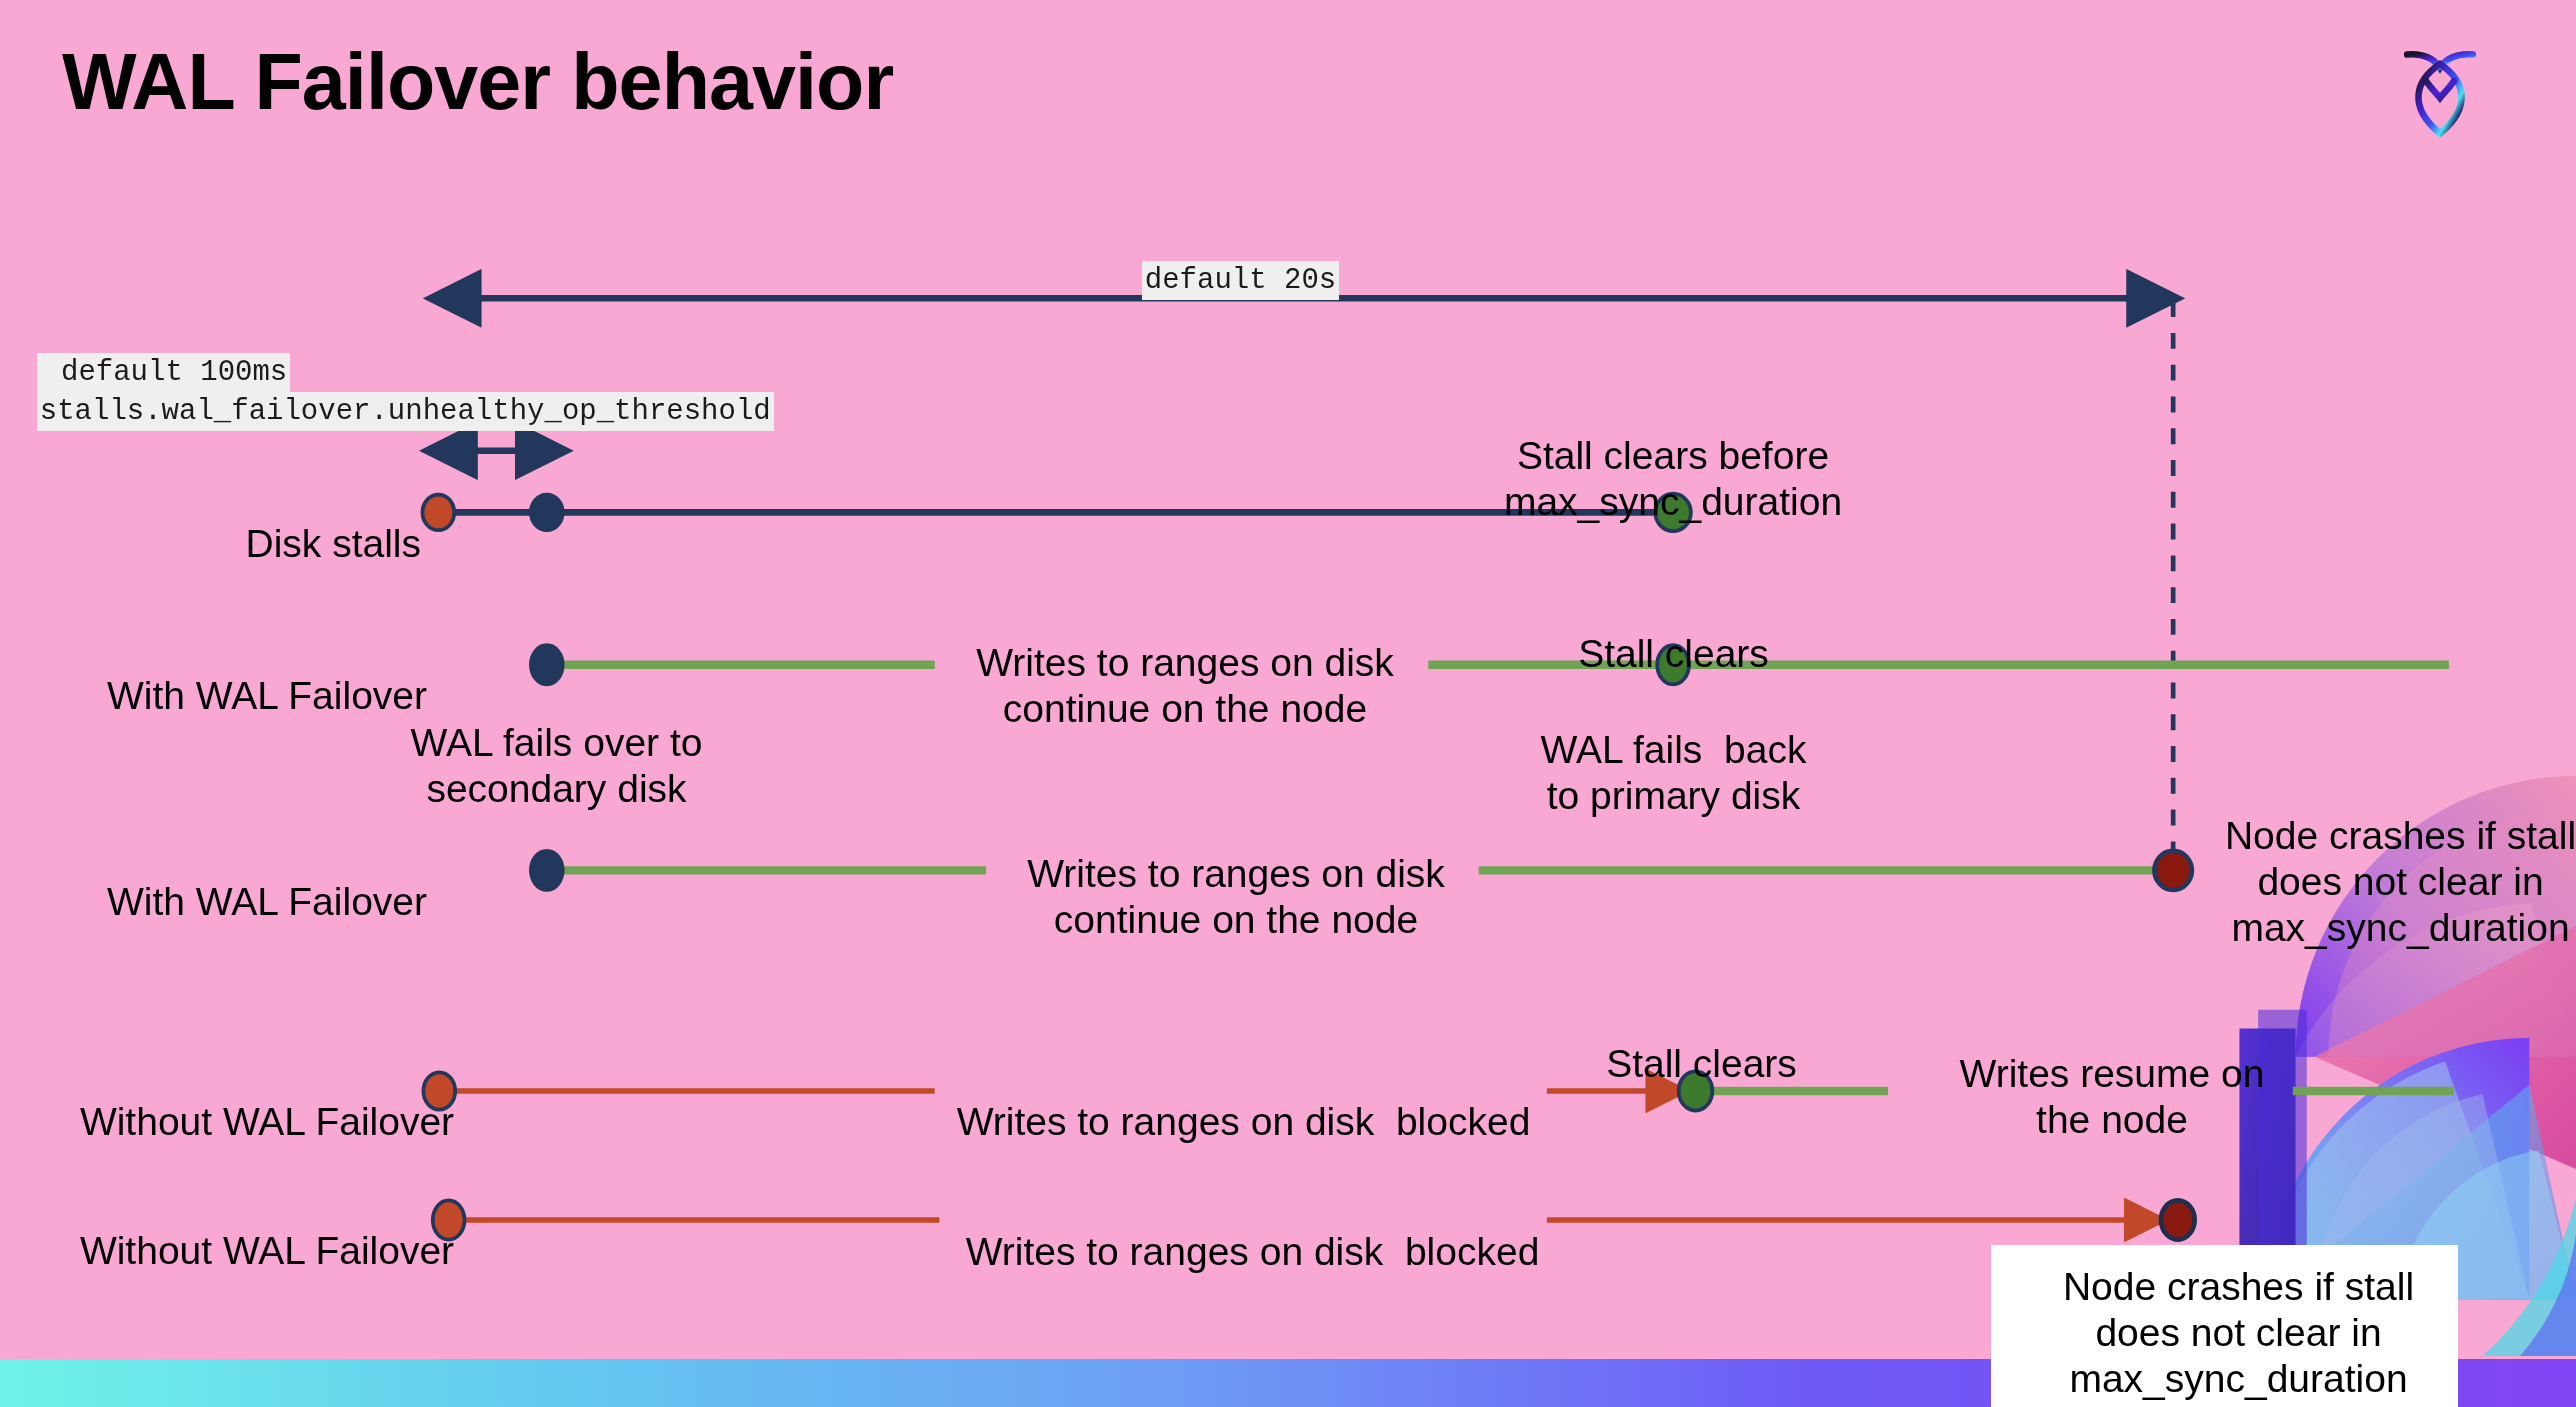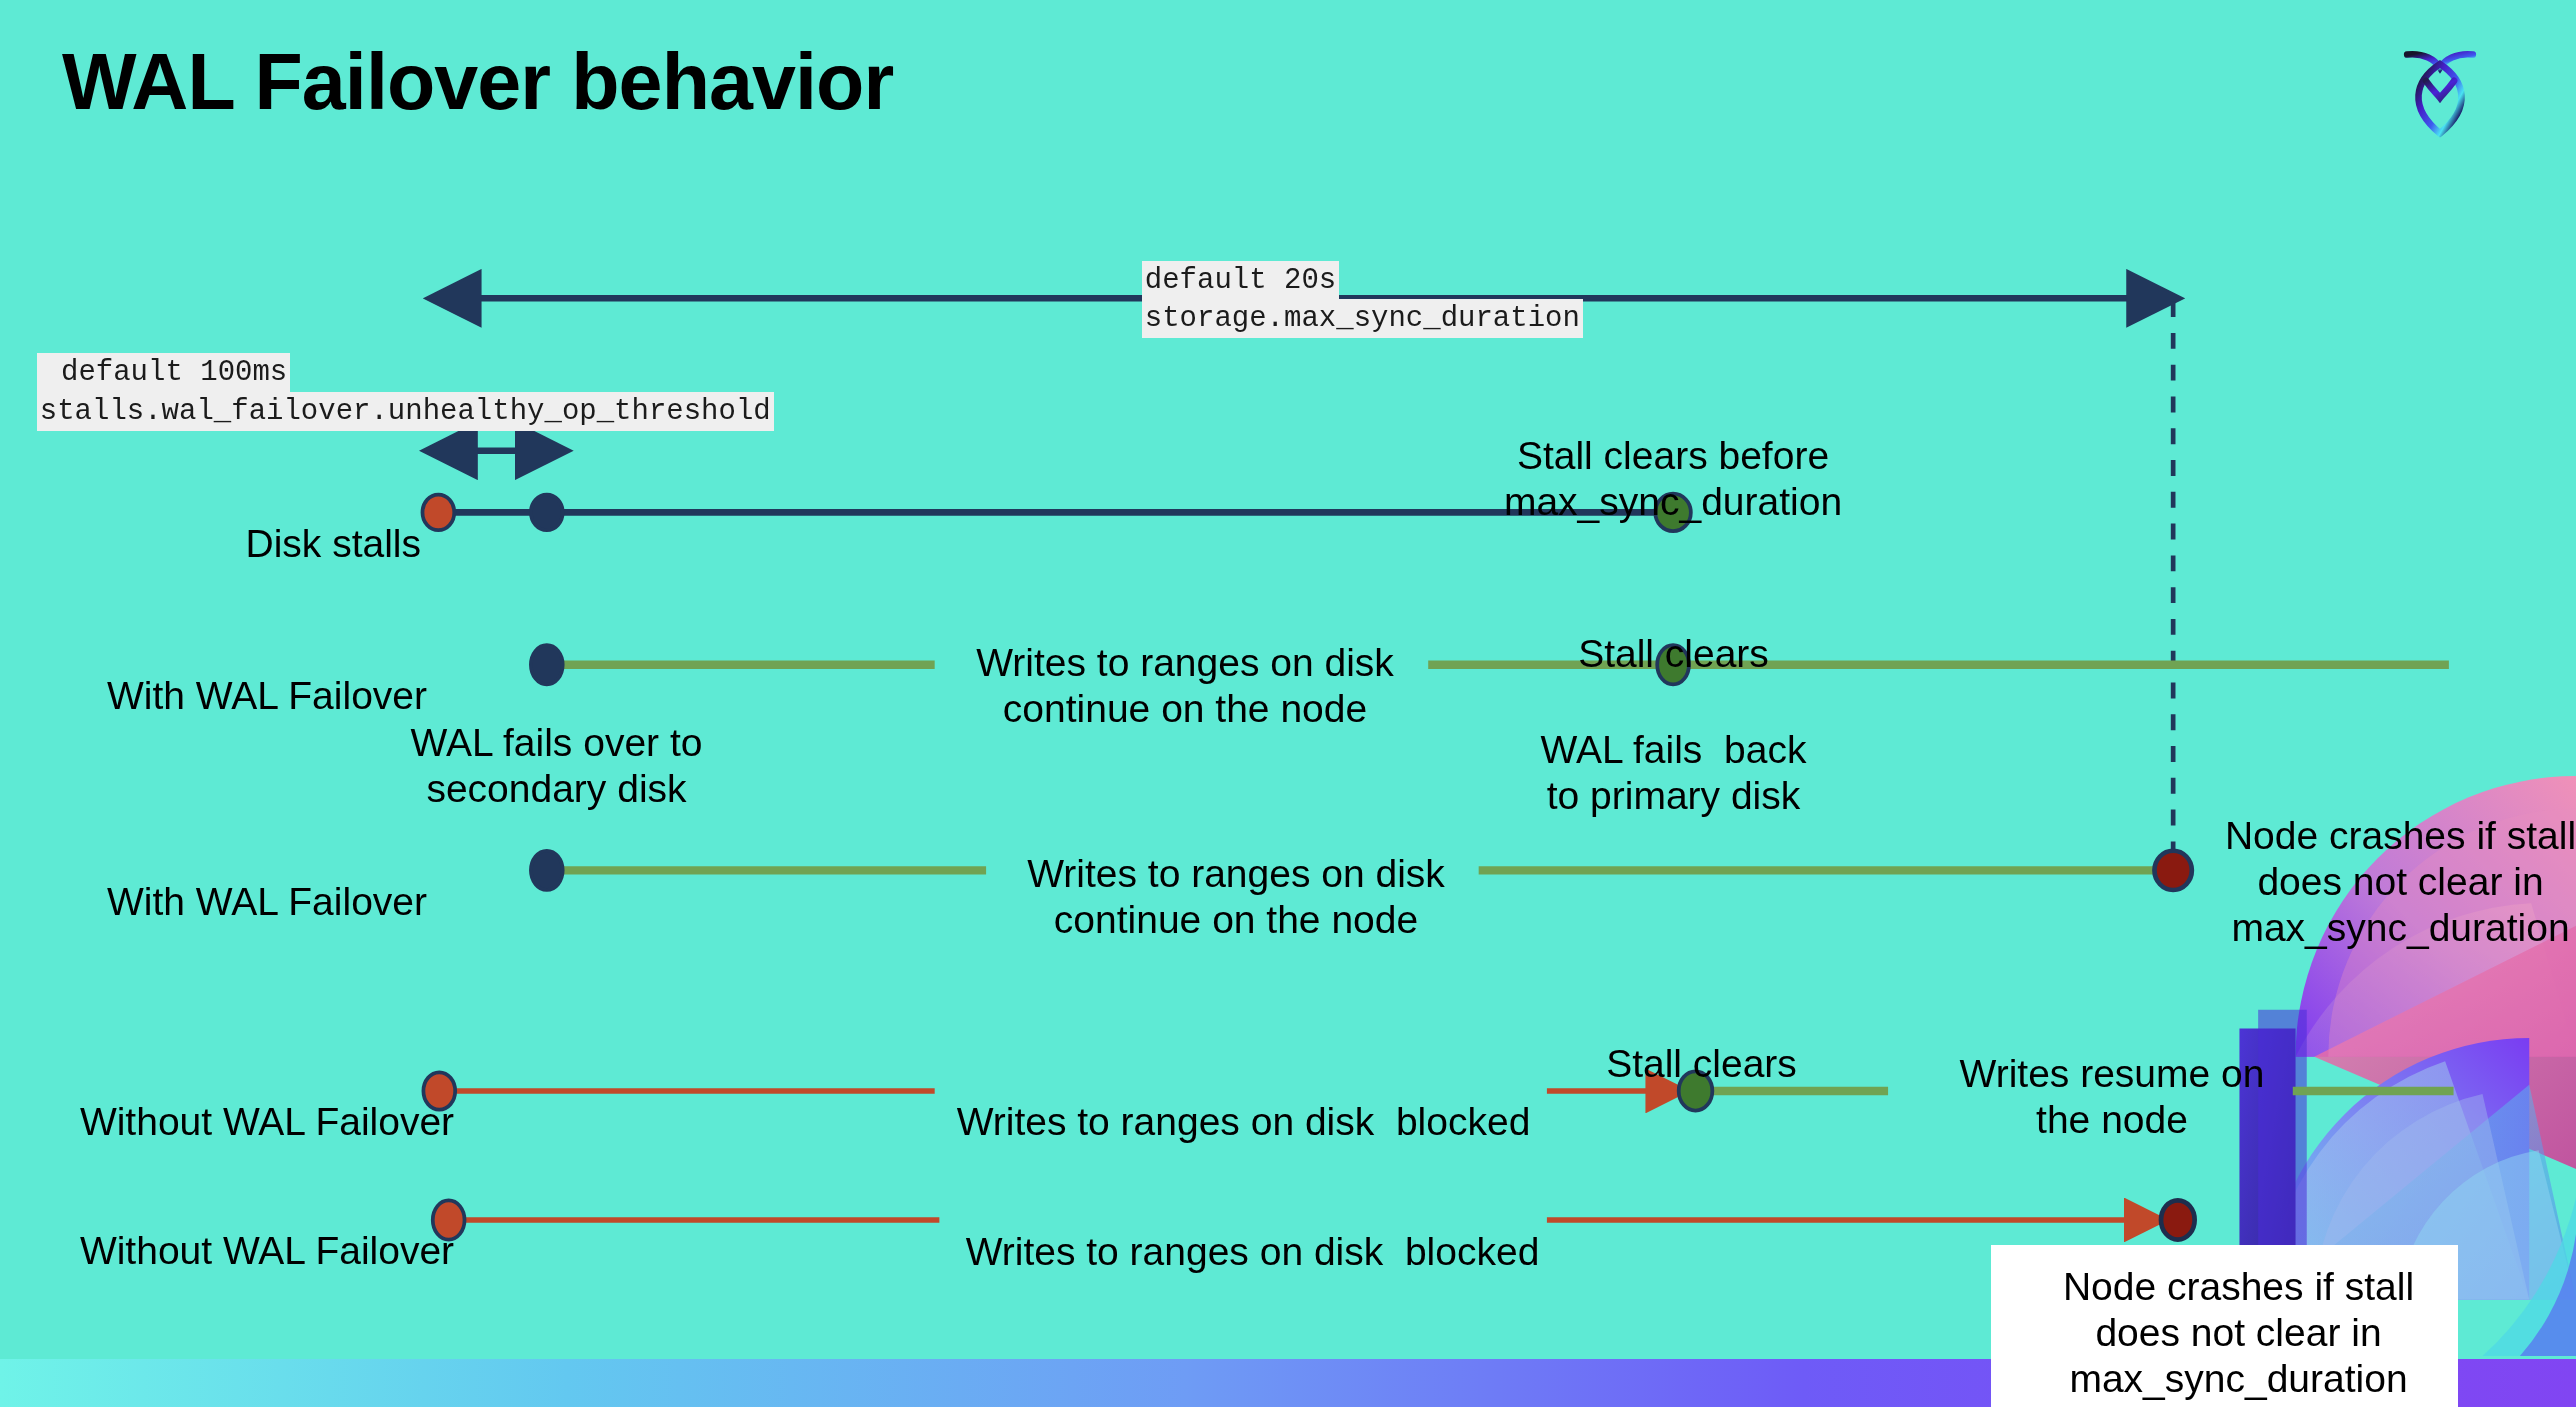--- a/index.html
+++ b/index.html
@@ -4,21 +4,21 @@
 <title>WAL Failover behavior</title>
 <style>
   html,body{margin:0;padding:0;}
   body{
     width:2576px;height:1408px;
     background:#ffffff;
     font-family:"Liberation Sans", sans-serif;
     overflow:hidden;
     position:relative;
   }
-  #slide{position:absolute;inset:0;overflow:hidden;background:#5eead4;text-decoration:underline;}
+  #slide{position:absolute;inset:0;overflow:hidden;background:#f9a8d4;text-decoration:underline;}
 
   
   #title{
     position:absolute;left:62px;top:39px;
     font-size:79px;font-weight:bold;color:#000;
     letter-spacing:-0.9px;line-height:1.08;
     white-space:nowrap;
   }
 
   
@@ -193,21 +193,20 @@
     <ellipse cx="470" cy="1167" rx="17" ry="20" fill="#C1492A" stroke="#21375B" stroke-width="4"></ellipse>
     <ellipse cx="1814" cy="1167" rx="18" ry="21" fill="#3E7A2E" stroke="#21375B" stroke-width="4"></ellipse>
 
     <line x1="490" y1="1305" x2="1005" y2="1305" stroke="#C1492A" stroke-width="6"></line>
     <line x1="1655" y1="1305" x2="2312" y2="1305" stroke="#C1492A" stroke-width="6" marker-end="url(#arrOrangeR)"></line>
     <ellipse cx="480" cy="1305" rx="17" ry="21" fill="#C1492A" stroke="#21375B" stroke-width="4"></ellipse>
     <ellipse cx="2330" cy="1305" rx="18" ry="21" fill="#8A1A10" stroke="#1D2E4E" stroke-width="5"></ellipse>
   </svg>
 
   <div class="codeline" style="left:1142px;top:261px;">default 20s</div>
-  <div class="codeline" style="left:1142px;top:299px;">storage.max_sync_duration</div>
 
   <div class="codeline" style="left:37px;top:353px;padding-left:24px;">default 100ms</div>
   <div class="codeline" style="left:37px;top:392px;">stalls.wal_failover.unhealthy_op_threshold</div>
 
   <div class="lbl r" style="left:0px;top:493px;width:397px;padding-left:24px;">Disk stalls</div>
 
   <div class="lbl l" style="left:24px;top:645px;width:486px;">With WAL Failover</div>
 
   <div class="lbl l" style="left:24px;top:851px;width:486px;">With WAL Failover</div>
 

